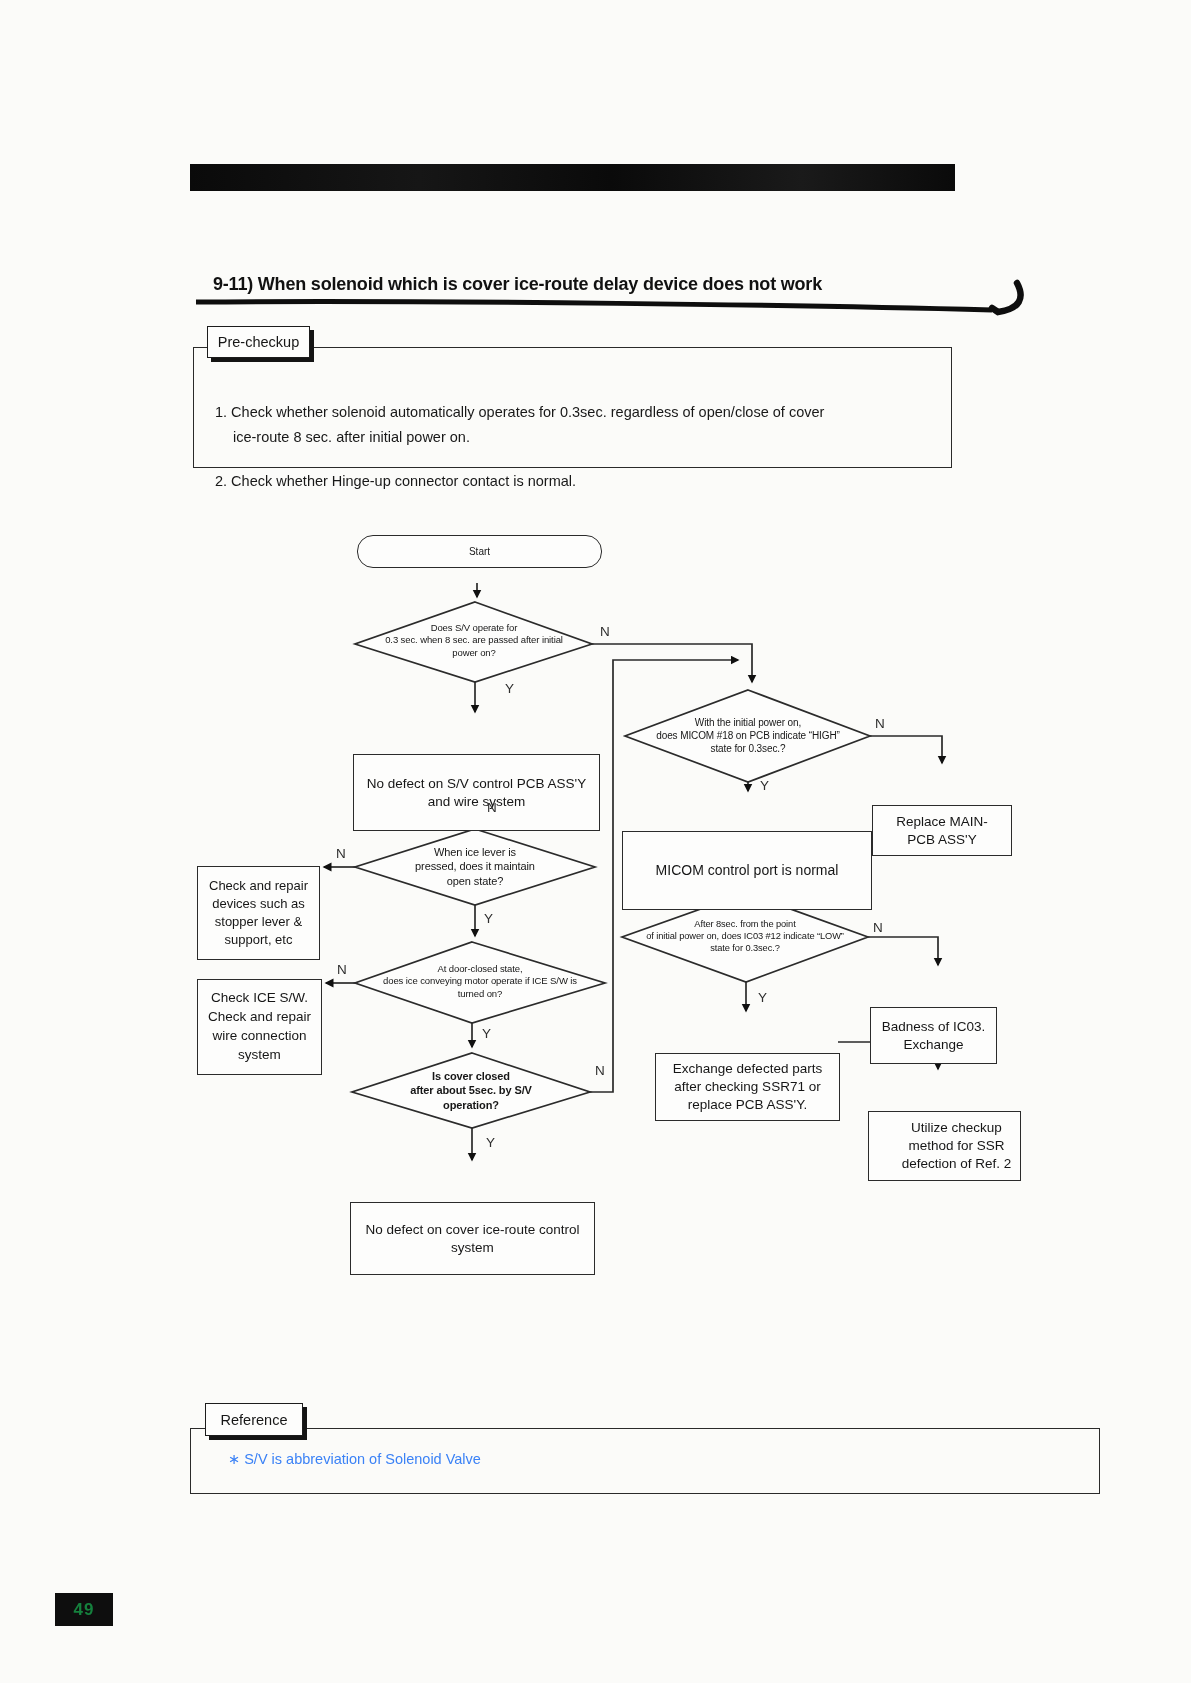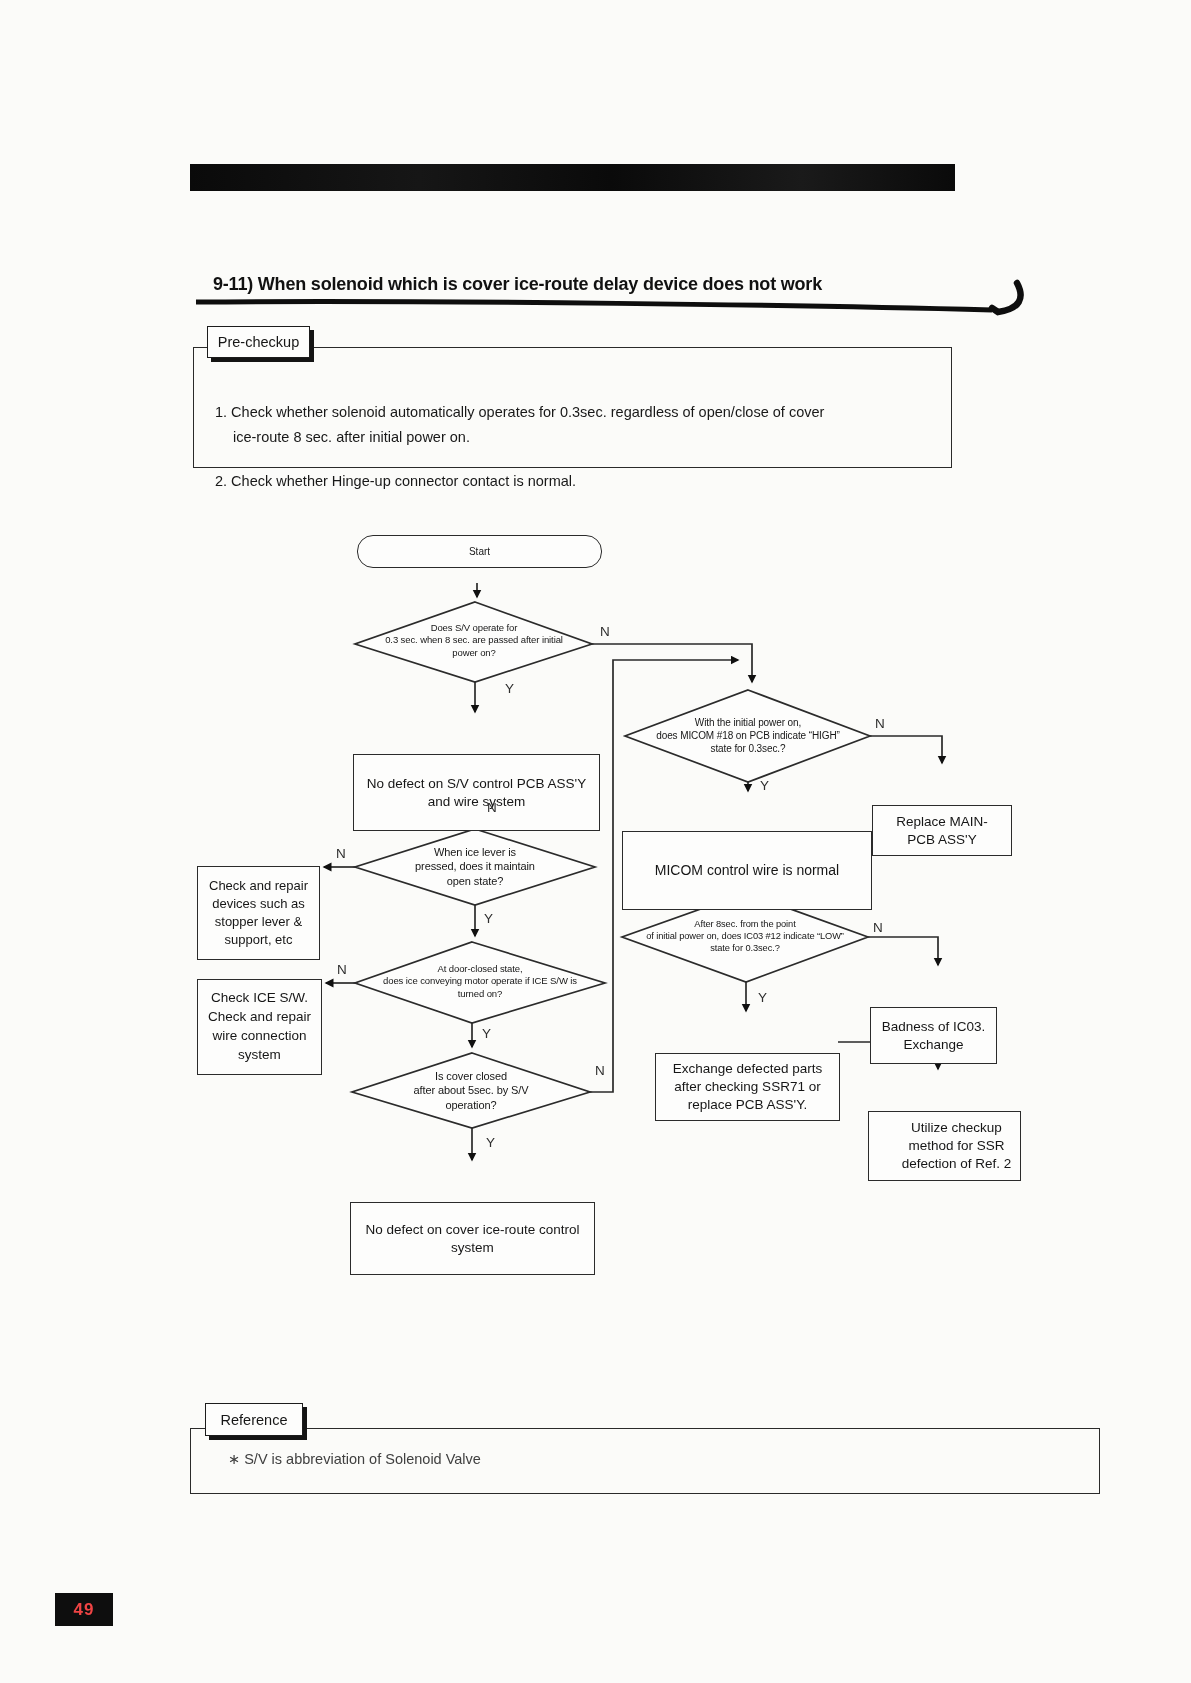--- a/index.html
+++ b/index.html
@@ -16,40 +16,40 @@
     display:flex;align-items:center;justify-content:center;
     font-size:14.5px;color:#161616;z-index:3;
   }
   #precheck-tab{left:207px;top:326px;width:101px;height:30px;}
   #ref-tab{left:205px;top:1403px;width:96px;height:31px;text-align:center;}
   .frame{border:1.7px solid #2a2a2a;background:transparent;}
   #precheck-box{left:193px;top:347px;width:757px;height:119px;}
   #ref-box{left:190px;top:1428px;width:908px;height:64px;}
   #precheck-items{left:233px;top:380px;width:710px;font-size:14.5px;line-height:24.5px;color:#181818;}
   .pc-item{white-space:pre-line;text-indent:-18px;margin-top:20px;}
-  #ref-note{left:228px;top:1451px;font-size:14.5px;color:#404040;}
+  #ref-note{left:228px;top:1451px;font-size:14.5px;color:#3b82f6;}
   
   #flow-svg{left:0;top:0;z-index:1;}
   .node-box{
     border:1.7px solid #2b2b2b;background:#fdfdfc;z-index:2;
     display:flex;align-items:center;justify-content:center;text-align:center;
     white-space:pre-line;color:#161616;font-size:13.5px;line-height:1.32;margin-top:36px;
   }
   #start-oval{
     left:357px;top:535px;width:243px;height:31px;border:1.7px solid #2b2b2b;border-radius:16px;
     background:#fdfdfc;display:flex;align-items:center;justify-content:center;
     font-size:10px;color:#161616;z-index:2;
   }
   .diamond-text{
     text-align:center;white-space:pre-line;transform:translate(-50%,-50%);
     color:#161616;z-index:2;line-height:1.3;letter-spacing:-0.1px;
   }
   .edge-label{font-size:13.5px;color:#2e2e2e;z-index:2;}
   #footer-page{
-    left:55px;top:1593px;width:58px;height:33px;background:#0e0e0e;color:#ef4444;
+    left:55px;top:1593px;width:58px;height:33px;background:#0e0e0e;color:#15803d;
     display:flex;align-items:center;justify-content:center;font-size:17px;font-weight:bold;letter-spacing:1px;
   }
 </style>
 </head>
 <body>
 
 <div id="page">
 
   <div class="abs" id="topbar"></div>
 
@@ -122,32 +122,32 @@
 
   <div class="abs diamond-text" style="left:480px;top:982px;width:250px;font-size:9.5px;">At door-closed state,
 does ice conveying  motor operate if ICE S/W is
 turned on?</div>
 
   <div class="abs node-box" style="left:197px;top:943px;width:123px;height:94px;font-size:13.5px;line-height:1.4;">Check  ICE S/W.
 Check and repair
 wire connection
 system</div>
 
-  <div class="abs diamond-text" style="left:471px;top:1090px;width:190px;font-size:11px;">Is  cover closed
+  <div class="abs diamond-text" style="left:471px;top:1090px;width:190px;font-size:11px;font-weight:bold;">Is  cover closed
 after about 5sec. by  S/V
 operation?</div>
 
   <div class="abs node-box" style="left:350px;top:1166px;width:243px;height:71px;">No defect on cover ice-route control
 system</div>
 
   <div class="abs diamond-text" style="left:748px;top:735px;width:210px;font-size:10px;">With the initial power on,
 does MICOM #18 on PCB indicate “HIGH”
 state for 0.3sec.?</div>
 
-  <div class="abs node-box" style="left:622px;top:795px;width:248px;height:77px;font-size:14px;">MICOM control wire is normal</div>
+  <div class="abs node-box" style="left:622px;top:795px;width:248px;height:77px;font-size:14px;">MICOM control port is normal</div>
 
   <div class="abs node-box" style="left:872px;top:769px;width:138px;height:49px;">Replace  MAIN-
 PCB ASS'Y</div>
 
   <div class="abs diamond-text" style="left:745px;top:936px;width:250px;font-size:9.3px;">After 8sec. from the point
 of initial power on,  does IC03 #12 indicate “LOW”
 state for 0.3sec.?</div>
 
   <div class="abs node-box" style="left:870px;top:971px;width:125px;height:55px;">Badness of IC03.
 Exchange</div>

